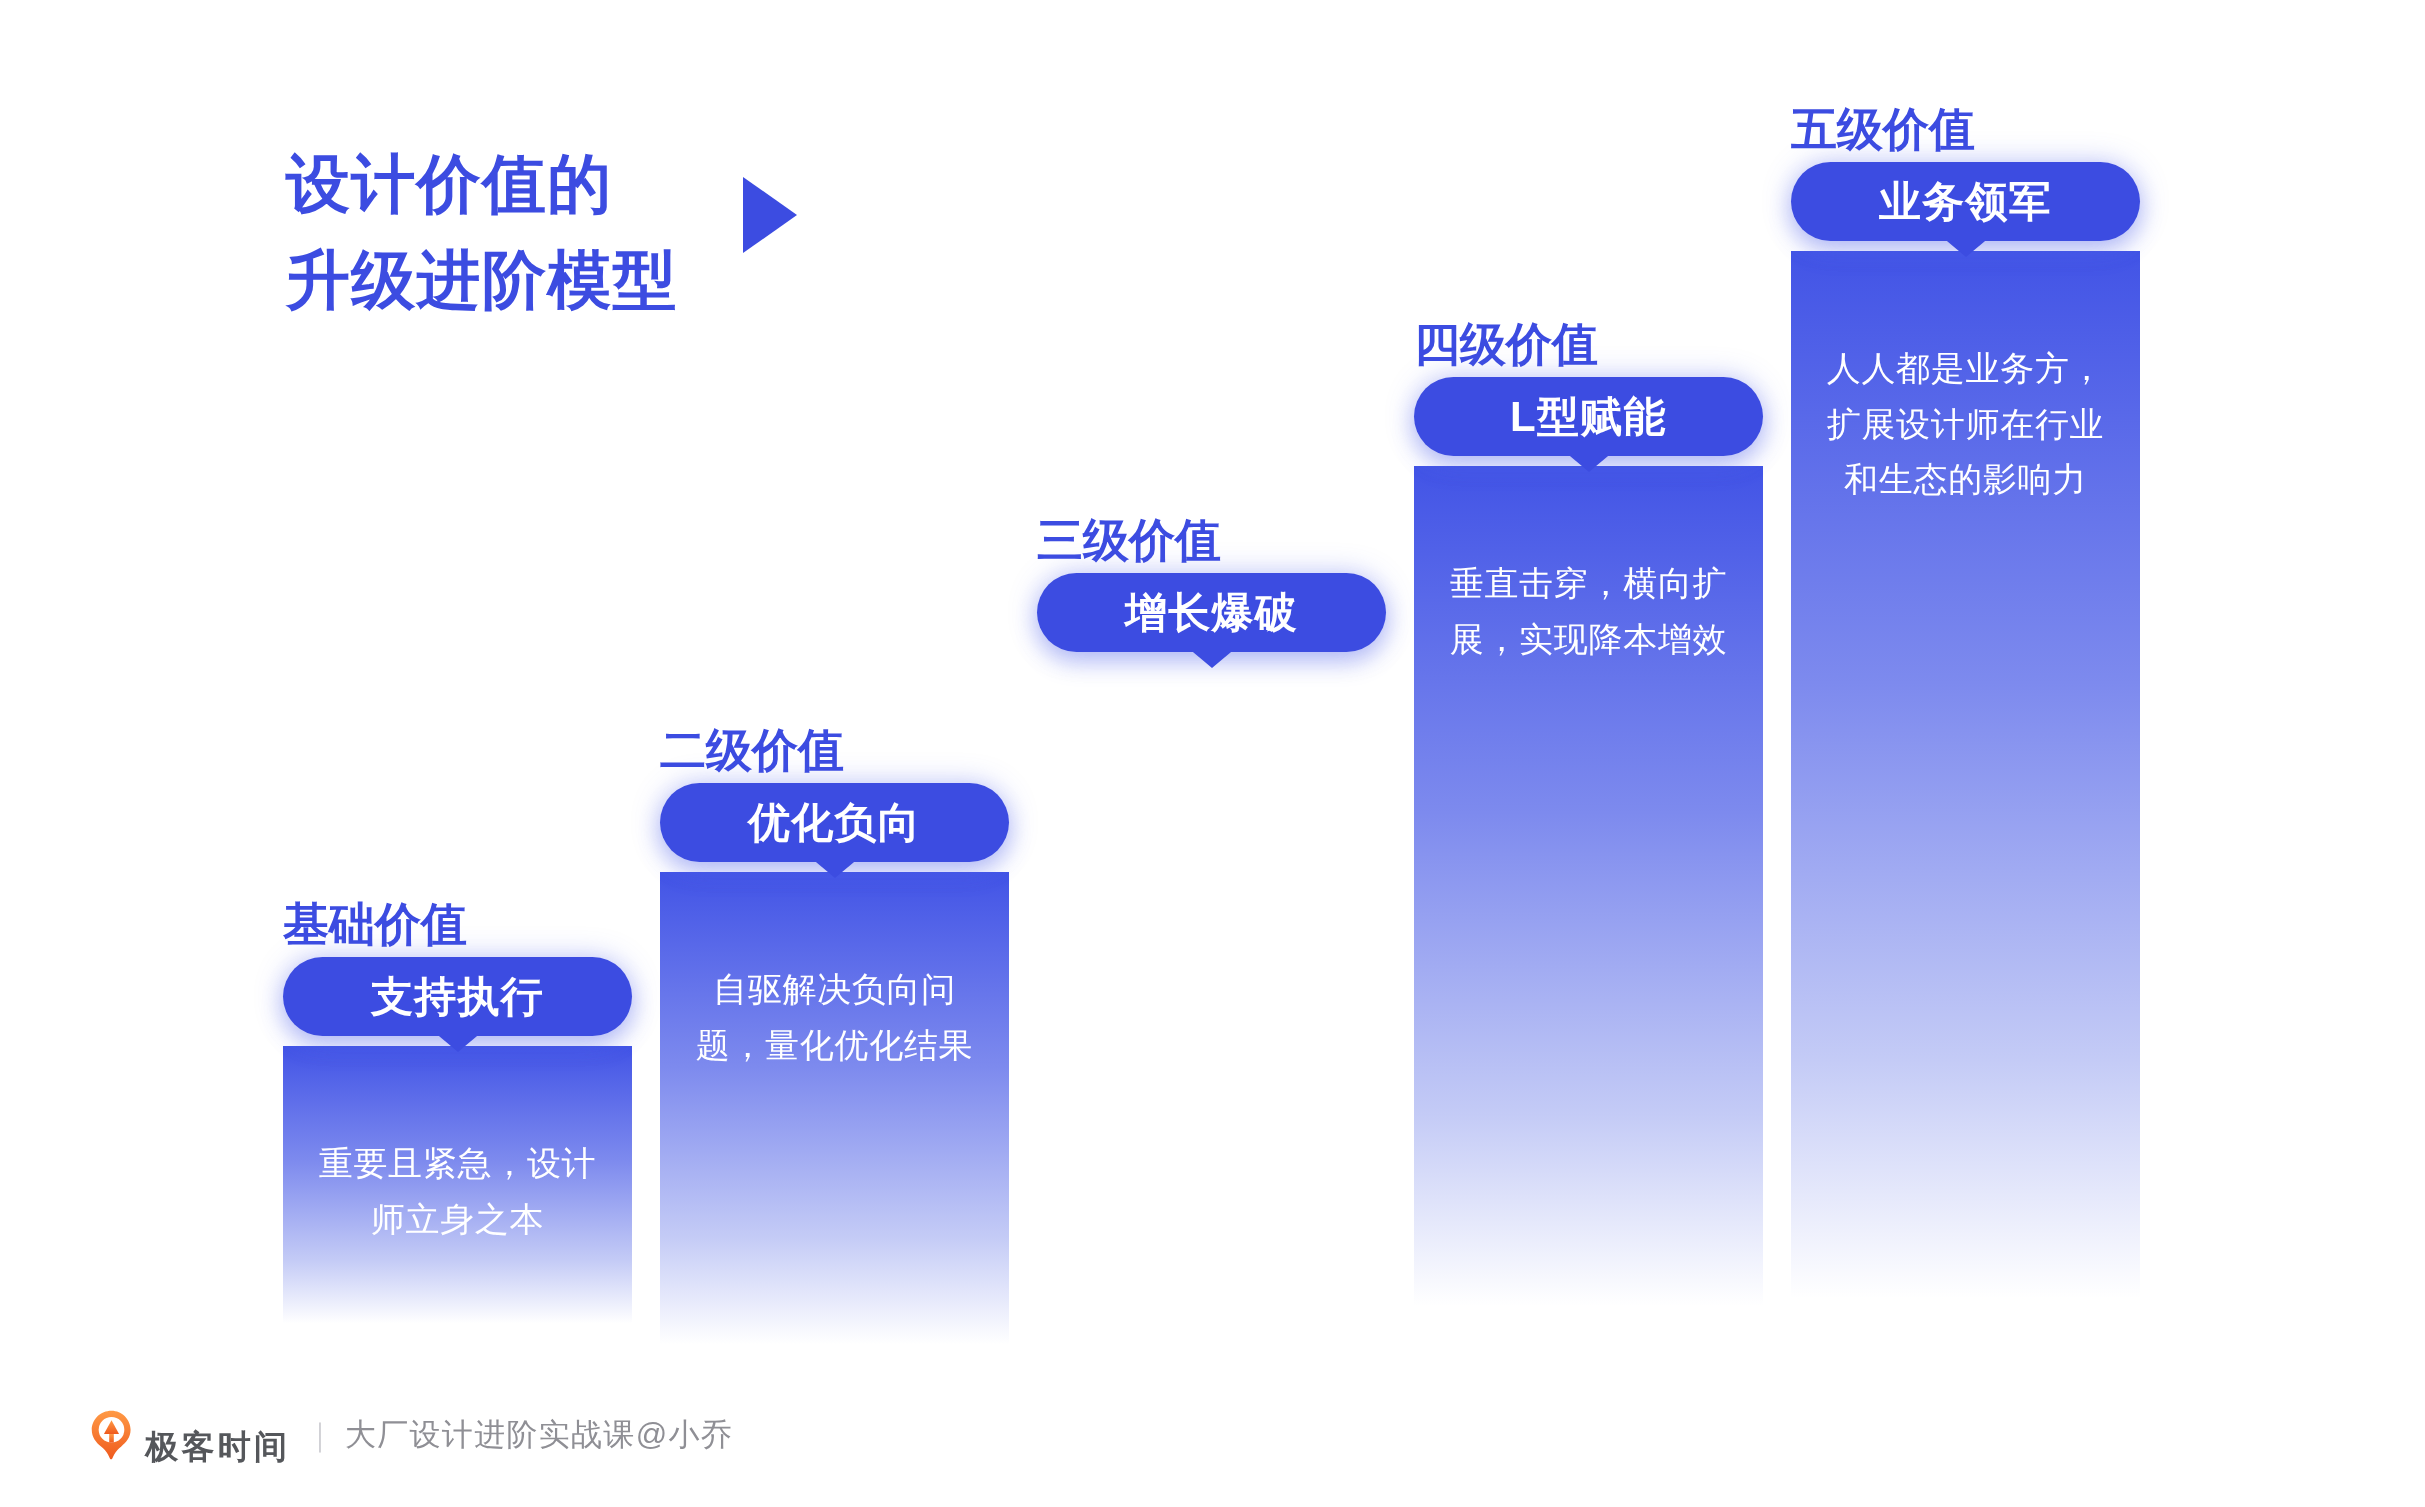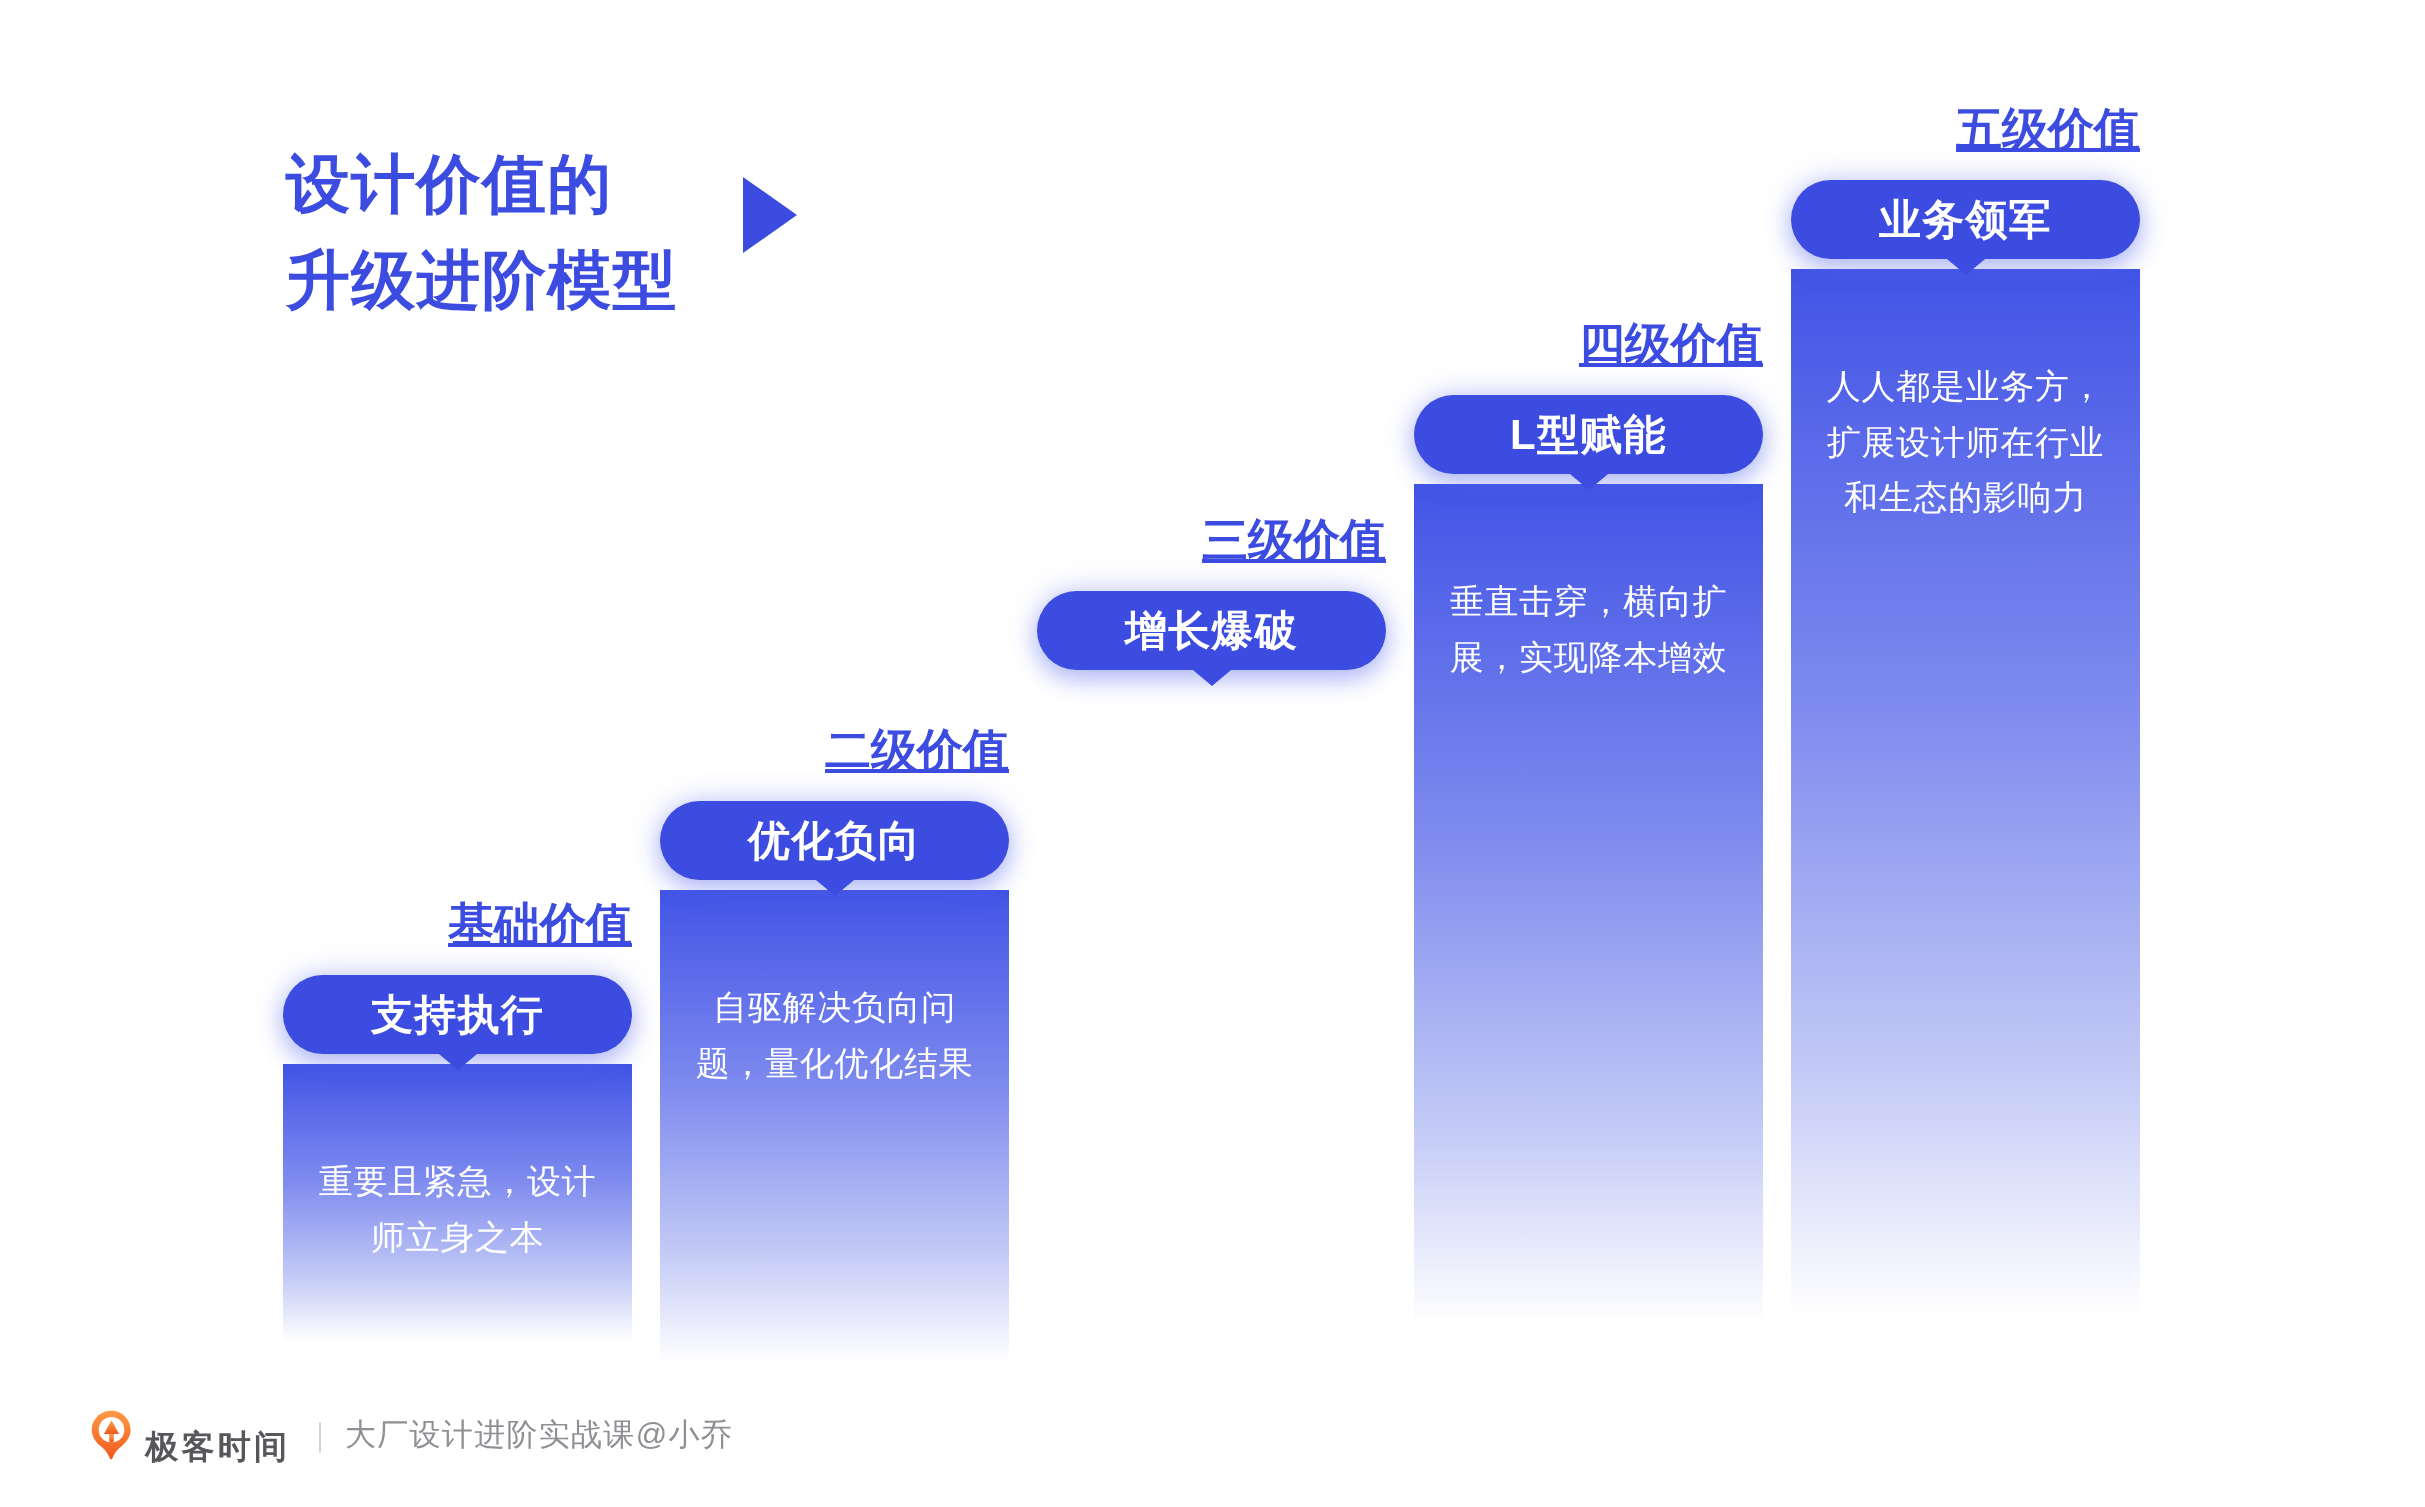--- a/index.html
+++ b/index.html
@@ -20,25 +20,25 @@
 
   
   .level{position:absolute;width:349px;}
   .level-1{left:283px;top:900px;}
   .level-2{left:660px;top:726px;}
   .level-3{left:1037px;top:516px;}
   .level-4{left:1414px;top:320px;}
   .level-5{left:1791px;top:105px;}
 
   .level-heading{
-    height:48px;line-height:48px;text-align:right;
-    font-size:46px;font-weight:800;color:var(--accent);text-decoration:underline;
+    height:48px;line-height:48px;text-align:left;
+    font-size:46px;font-weight:800;color:var(--accent);
   }
   .level-badge{
-    position:relative;margin-top:27px;height:79px;border-radius:41px;
+    position:relative;margin-top:9px;height:79px;border-radius:41px;
     background:var(--accent);
     box-shadow:0 0 28px rgba(84,100,236,.35),0 12px 22.5px rgba(84,100,236,.28);
     display:flex;align-items:center;justify-content:center;
     color:#ffffff;font-size:42px;font-weight:700;letter-spacing:1.3px;
   }
   .badge-tail{
     position:absolute;left:50%;top:100%;margin-top:-5.3px;transform:translateX(-50%);
     width:0;height:0;
     border-left:25px solid transparent;border-right:25px solid transparent;
     border-top:21px solid var(--accent);

